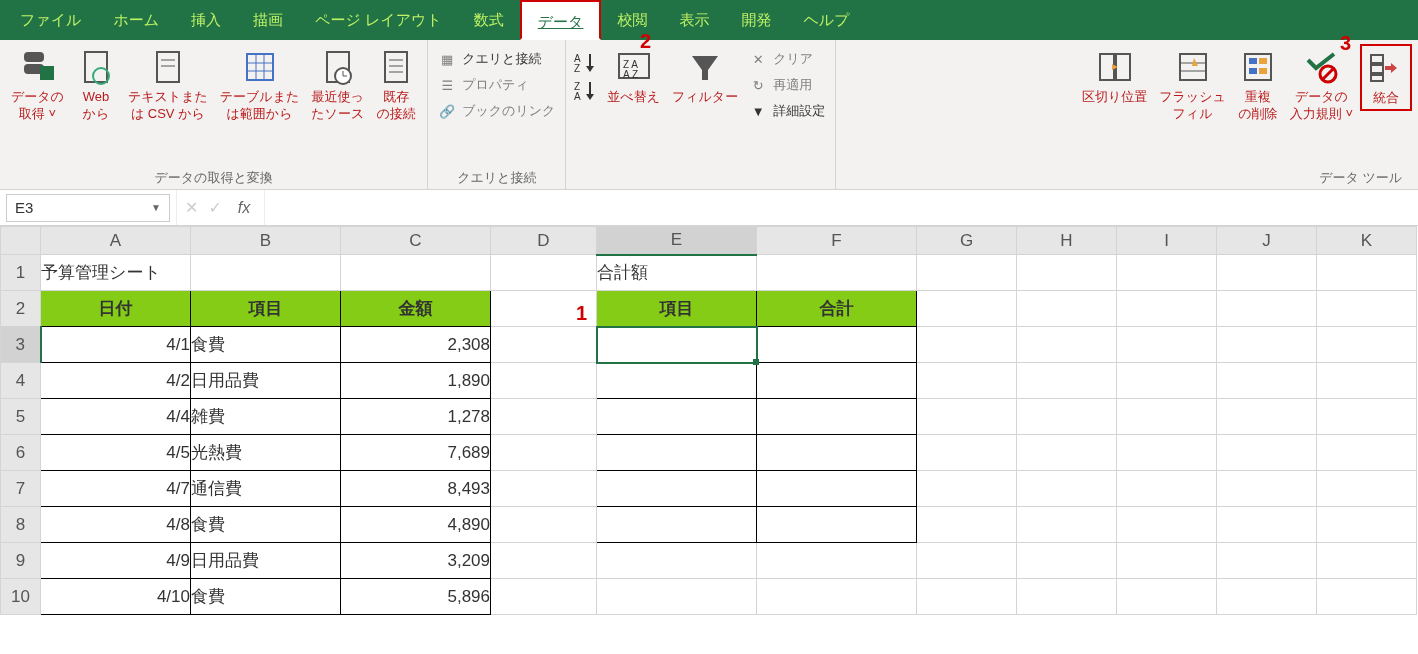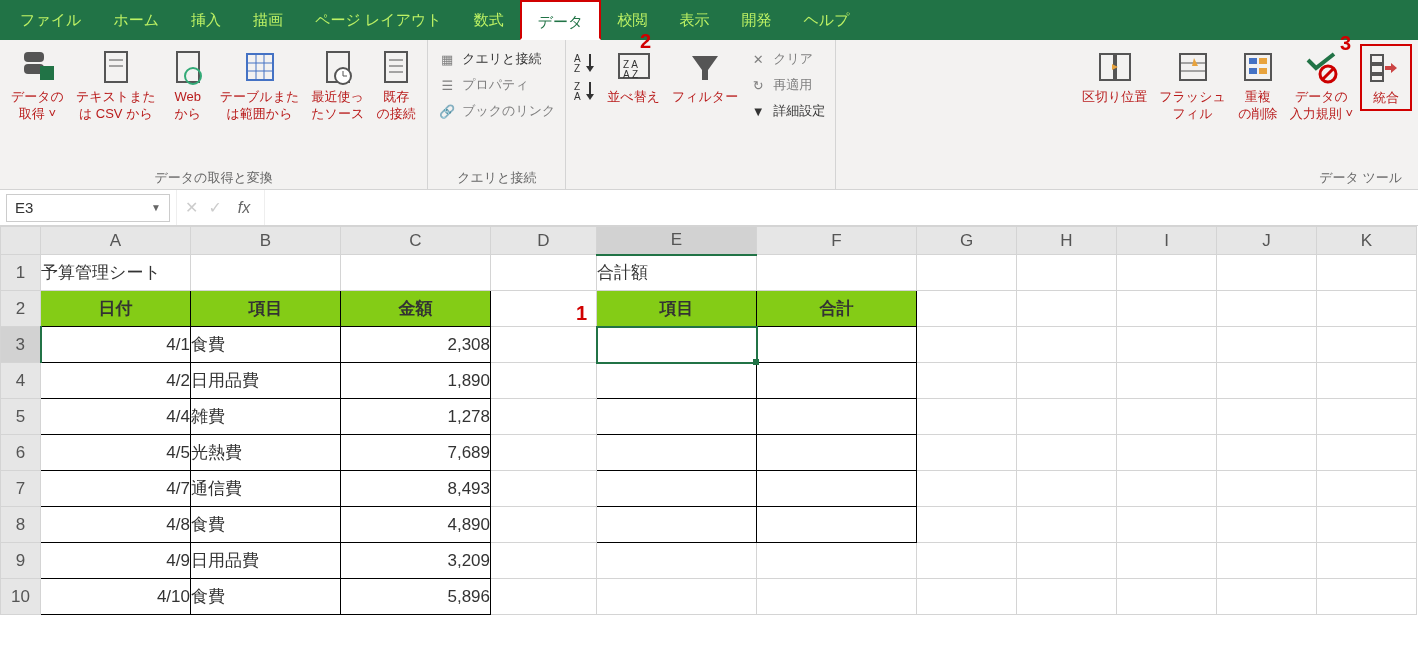--- a/index.html
+++ b/index.html
@@ -1,21 +1,21 @@
 <!DOCTYPE html>
 <html><head>
 <meta charset="utf-8">
 <style>
   * { box-sizing: border-box; margin: 0; padding: 0; font-family: "Meiryo", "Yu Gothic", sans-serif; }
   body { width: 1418px; height: 654px; background: #fff; overflow: hidden; font-size: 14px; color: #333; }
 
   
   .menubar { background: #217346; height: 40px; display: flex; align-items: center; padding: 0 4px; }
   .menubar .tab { color: #bef264; padding: 0 16px; height: 40px; line-height: 40px; font-size: 15px; cursor: pointer; }
-  .menubar .tab.active { background: #fff; color: #217346; border: 2px solid #d10000; border-bottom: 2px solid #fff; }
+  .menubar .tab.active { background: #fff; color: #217346; border: 2px solid #d10000; border-bottom: 2px solid #fff; text-decoration: underline; }
 
   
   .ribbon { background: #f3f2f1; border-bottom: 1px solid #d4d4d4; height: 150px; display: flex; }
   .group { border-right: 1px solid #d4d4d4; padding: 4px 6px 2px 6px; display: flex; flex-direction: column; }
   .group-buttons { display: flex; flex: 1; align-items: flex-start; gap: 2px; }
   .group-label { text-align: center; font-size: 13px; color: #666; padding-top: 2px; }
   .rbtn { display: flex; flex-direction: column; align-items: center; justify-content: flex-start; padding: 2px 4px; cursor: pointer; border: 1px solid transparent; }
   .rbtn .ico { width: 40px; height: 40px; display: flex; align-items: center; justify-content: center; }
   .rbtn .lbl { font-size: 13px; text-align: center; line-height: 1.3; color: #b91c1c; margin-top: 2px; white-space: pre-line; }
   .small-stack { display: flex; flex-direction: column; gap: 4px; padding-top: 4px; }
@@ -98,36 +98,36 @@
               <rect x="22" y="18" width="14" height="14" fill="#217346"></rect>
             </svg>
           </div>
         <div class="lbl">データの
 取得 ˅</div>
       </div>
       <div class="rbtn">
         <div class="ico">
             <svg width="38" height="38">
               <rect x="8" y="4" width="22" height="30" fill="none" stroke="#555" stroke-width="2"></rect>
+              <circle cx="24" cy="28" r="8" fill="none" stroke="#3a7" stroke-width="2"></circle>
+            </svg>
+          </div>
+        <div class="lbl">Web
+から</div>
+      </div>
+      <div class="rbtn">
+        <div class="ico">
+            <svg width="38" height="38">
+              <rect x="8" y="4" width="22" height="30" fill="none" stroke="#555" stroke-width="2"></rect>
               <line x1="12" y1="12" x2="26" y2="12" stroke="#555"></line>
               <line x1="12" y1="18" x2="26" y2="18" stroke="#555"></line>
             </svg>
           </div>
         <div class="lbl">テキストまた
 は CSV から</div>
-      </div>
-      <div class="rbtn">
-        <div class="ico">
-            <svg width="38" height="38">
-              <rect x="8" y="4" width="22" height="30" fill="none" stroke="#555" stroke-width="2"></rect>
-              <circle cx="24" cy="28" r="8" fill="none" stroke="#3a7" stroke-width="2"></circle>
-            </svg>
-          </div>
-        <div class="lbl">Web
-から</div>
       </div>
       <div class="rbtn">
         <div class="ico">
             <svg width="38" height="38">
               <rect x="6" y="6" width="26" height="26" fill="none" stroke="#4472c4" stroke-width="2"></rect>
               <line x1="6" y1="15" x2="32" y2="15" stroke="#4472c4"></line>
               <line x1="6" y1="23" x2="32" y2="23" stroke="#4472c4"></line>
               <line x1="15" y1="6" x2="15" y2="32" stroke="#4472c4"></line>
               <line x1="23" y1="6" x2="23" y2="32" stroke="#4472c4"></line>
             </svg>

